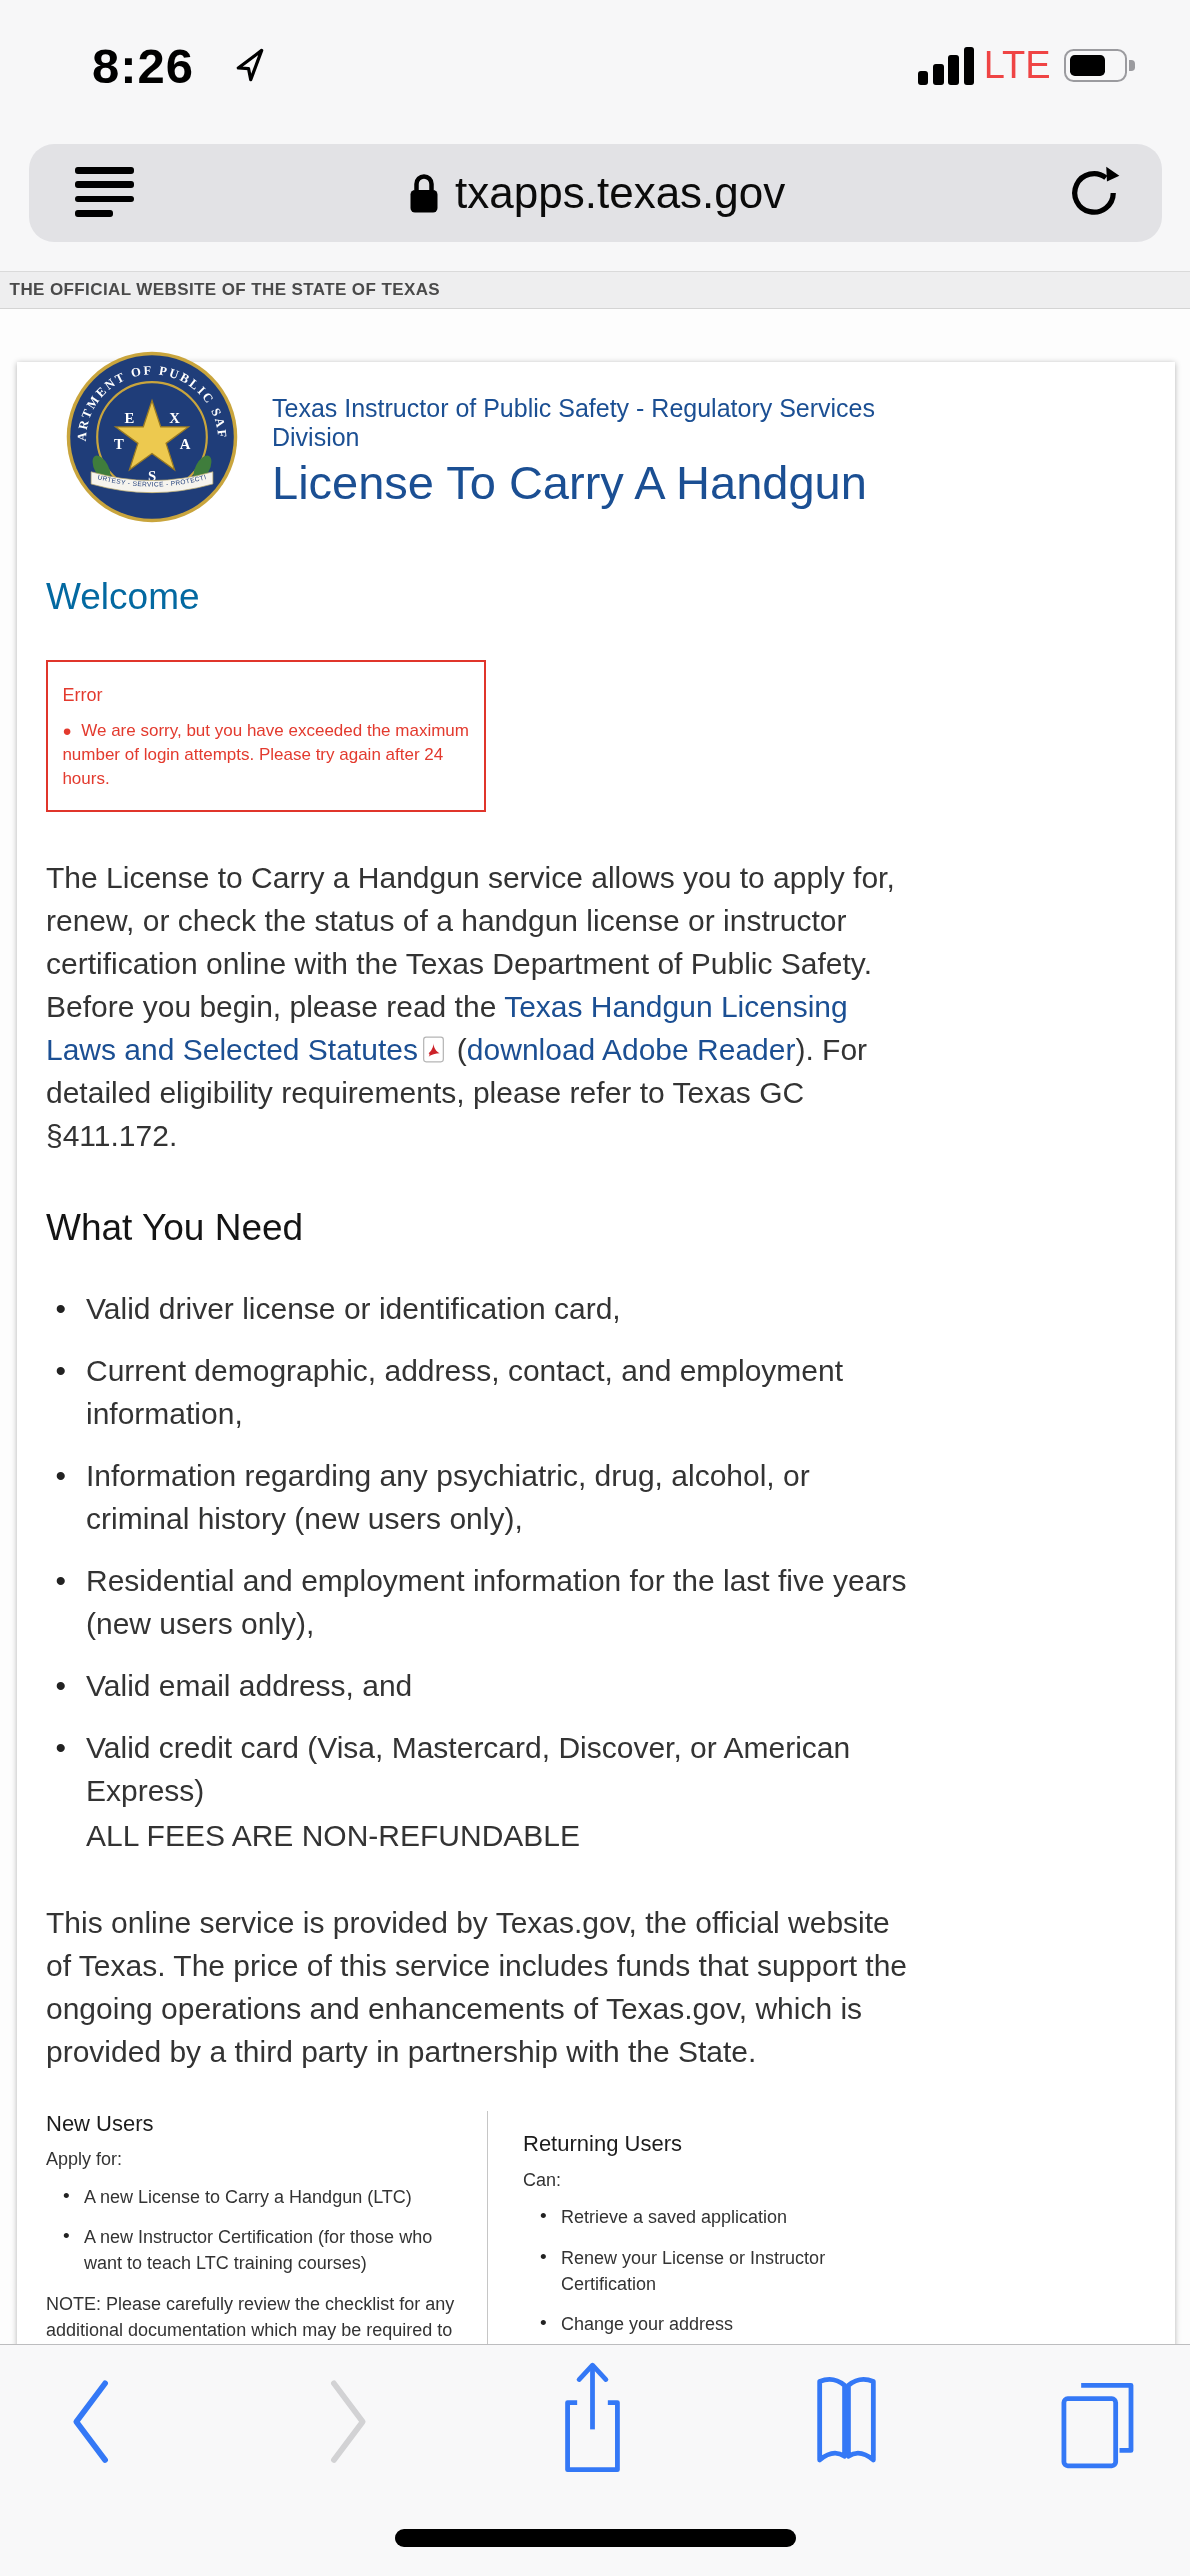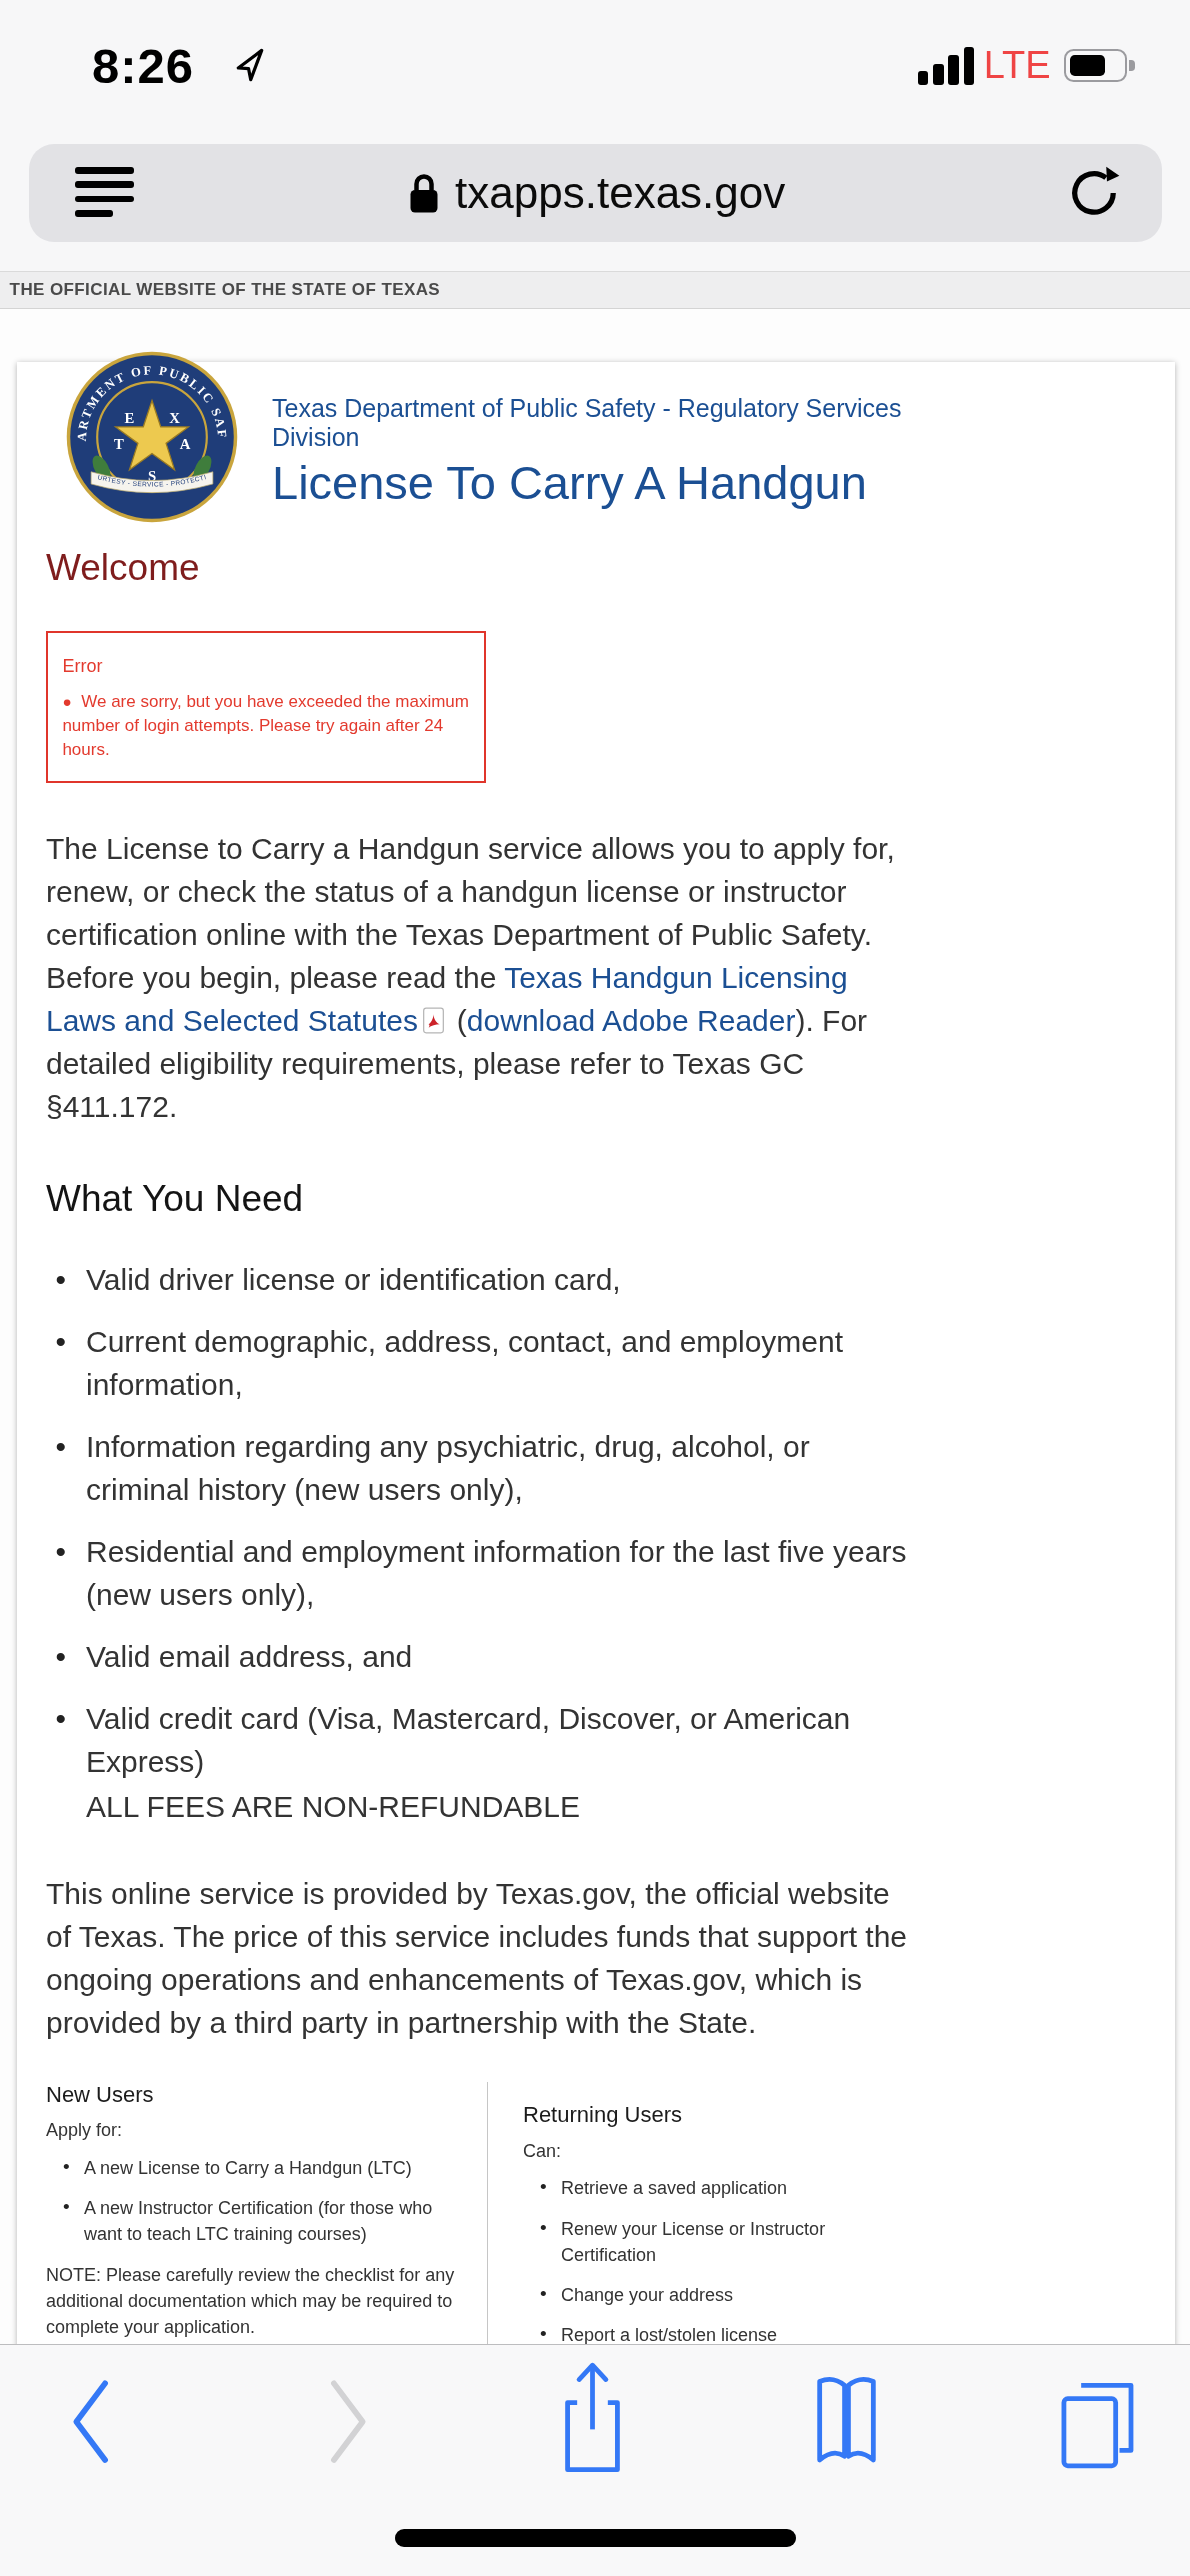--- a/index.html
+++ b/index.html
@@ -57,21 +57,21 @@
   .card {
     position:absolute; left:17px; top:362px; width:1158px; height:2214px;
     background:#ffffff; box-shadow:0 1px 5.8px rgba(0,0,0,0.3);
   }
   .card-inner { padding:0 0 0 29px; width:891px; }
   .masthead { display:flex; margin-top:-12.5px; }
   .seal { width:174px; height:174px; margin-left:19px; flex:0 0 auto; }
   .masthead-text { margin-left:33px; padding-top:44px; }
   .agency-line { font-size:25px; color:#1b4f93; margin-bottom:3.8px; }
   .service-title { font-size:47px; color:#1b4f93; font-weight:400; }
-  h2.welcome { margin-top:23px; font-size:37px; font-weight:400; color:#7f1d1d; }
+  h2.welcome { margin-top:52px; font-size:37px; font-weight:400; color:#0369a1; }
   .error-box {
     margin-top:42px; width:440px; border:2.9px solid #e0352b;
     padding:23px 12.5px 19px 14.4px; color:#e33a2e;
   }
   .error-title { font-size:18px; }
   .error-msg { margin-top:13.4px; font-size:17px; line-height:24px; }
   .error-msg .bullet { font-size:15.3px; margin-right:9.6px; }
   .body-par { margin-top:44px; font-size:30px; line-height:43px; color:#333; width:863px; }
   a.navlink, .navlink { color:#1b4f93; text-decoration:none; cursor:pointer; }
   .pdf-ic { display:inline-block; vertical-align:-2.9px; margin:0 3.8px; }
@@ -185,21 +185,21 @@
           <text x="62" y="114">T</text>
             <text x="138" y="114">A</text>
           <text x="100" y="150">S</text>
         </g>
         <path d="M30,140 Q100,160 170,140 L170,154 Q100,174 30,154 Z" fill="#f6f4ee" stroke="#b9a96a" stroke-width="0.8"></path>
         <text font-size="7.5" fill="#1f3d79" letter-spacing="0.5" font-family="Liberation Sans, sans-serif">
           <textPath href="#ribbonPath" startOffset="50%" text-anchor="middle">COURTESY - SERVICE - PROTECTION</textPath>
         </text>
       </svg>
       <div class="masthead-text">
-        <div class="agency-line">Texas Department of Public Safety - Regulatory Services Division</div>
+        <div class="agency-line">Texas Instructor of Public Safety - Regulatory Services Division</div>
         <div class="service-title">License To Carry A Handgun</div>
       </div>
     </div>
 
     <h2 class="welcome">Welcome</h2>
 
     <div class="error-box">
       <div class="error-title">Error</div>
       <div class="error-msg"><span class="bullet">●</span><span>We are sorry, but you have exceeded the maximum number of login attempts. Please try again after 24 hours.</span></div>
     </div>

